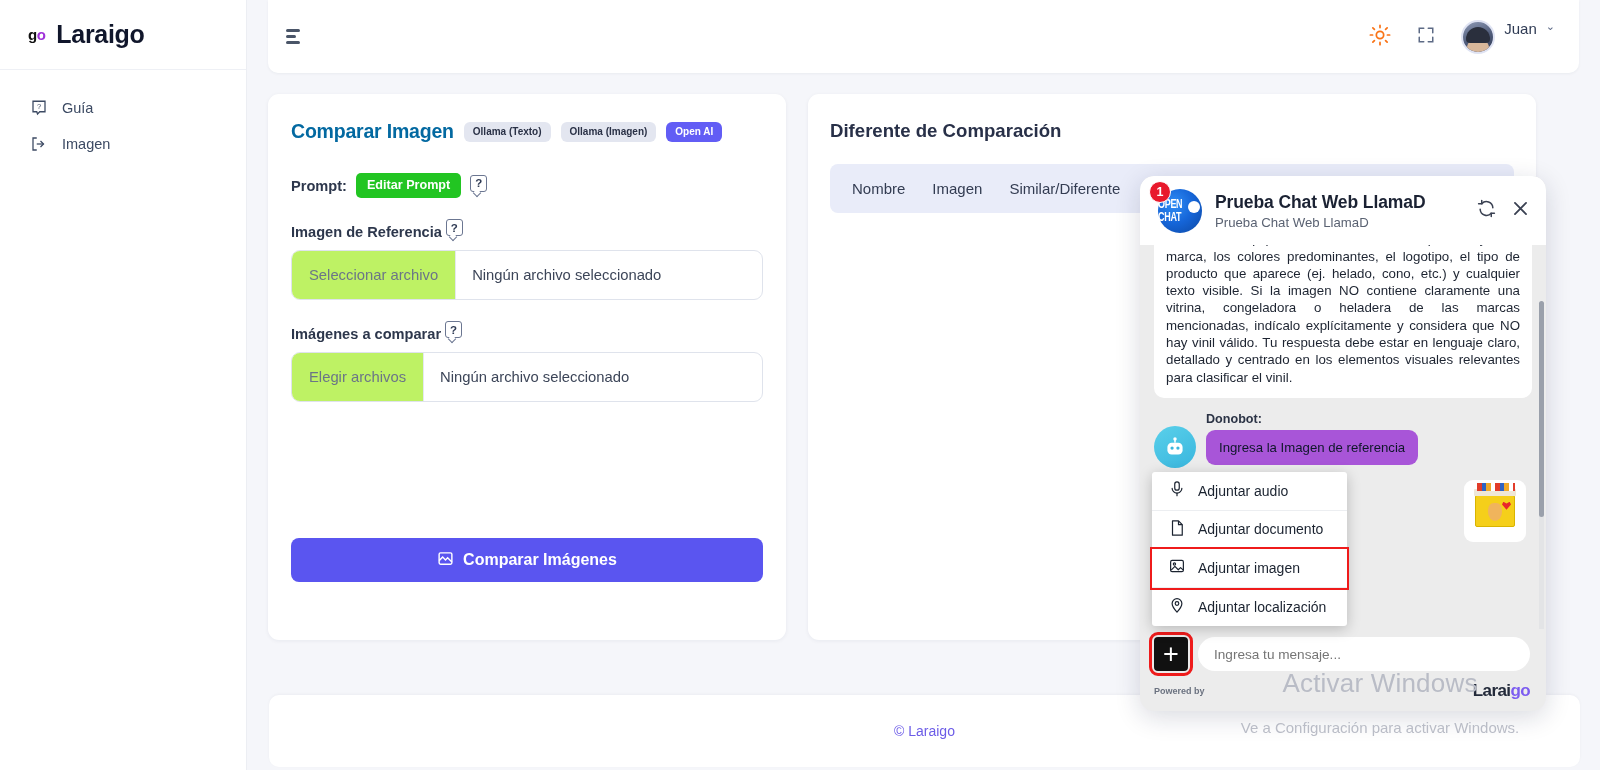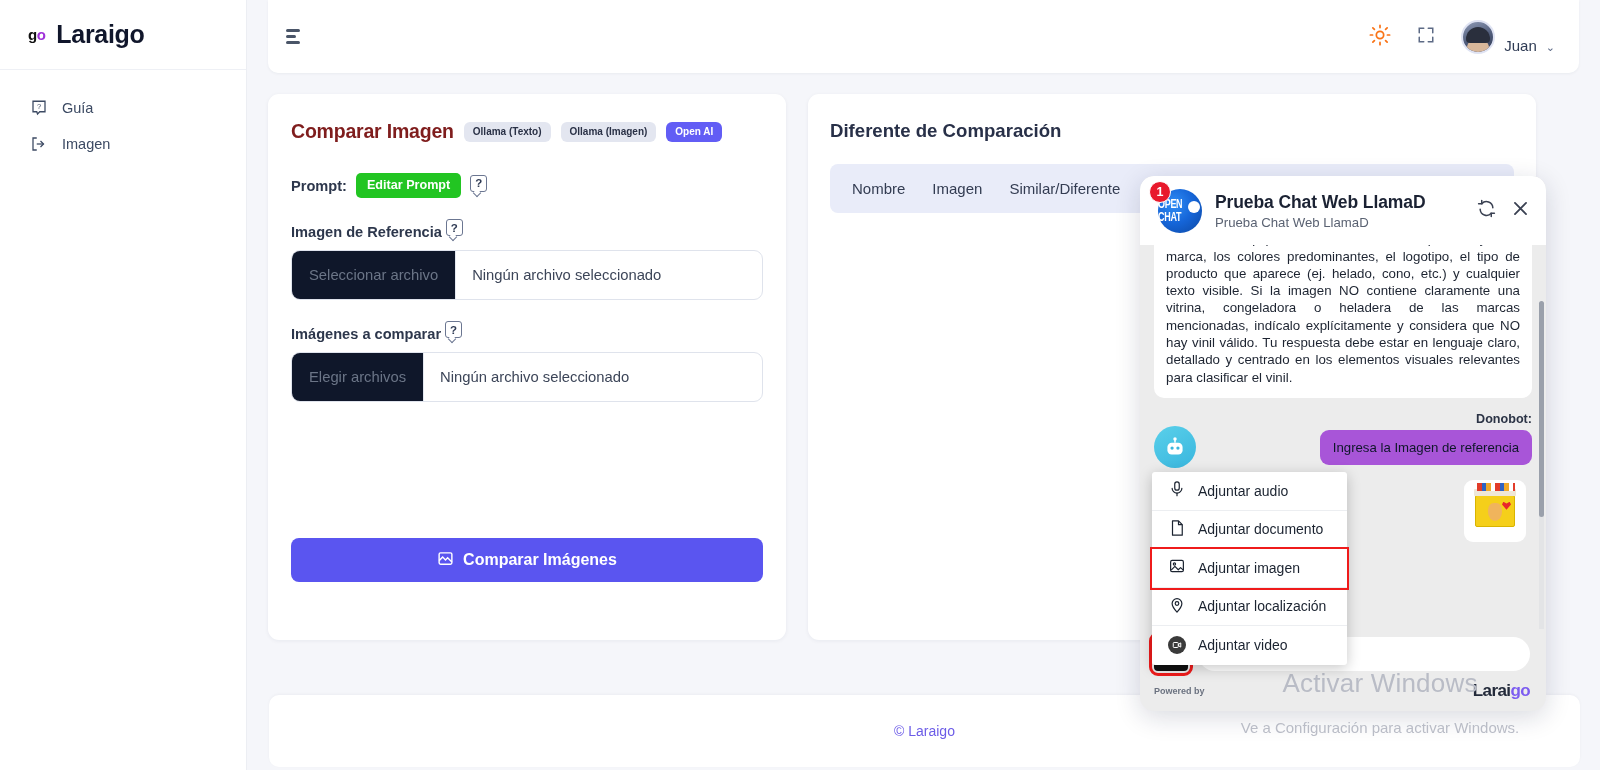--- a/index.html
+++ b/index.html
@@ -73,40 +73,40 @@
     transform:translate(-50%,0);
     width:22px; height:20px; border-radius:50% 50% 40% 40%;
     background:#d8b79a;
   }
   .avatar::before{
     content:""; position:absolute; left:50%; top:18%;
     transform:translateX(-50%);
     width:24px; height:16px; border-radius:12px 12px 4px 4px;
     background:#2a2f3d; z-index:2;
   }
-  .user-wrap { display:flex; align-items:flex-end; gap:9px; cursor:pointer;}
+  .user-wrap { display:flex; align-items:flex-start; gap:9px; cursor:pointer;}
   .user-name { font-size: 15px; color:#2f3b54; }
   .caret { font-size: 11px; color:#5a6785; }
 
   
   .content {
     position: absolute; left: 0; top: 73px; width: 1353px; height: 620px;
     padding: 21px 21px 0 21px;
     display: flex; gap: 22px;
   }
   .card {
     background: #fff; border-radius: 11px;
     box-shadow: 0 1px 4px rgba(25,35,70,0.06);
   }
   .card-left { width: 518px; padding: 26px 23px 28px 23px; height: 546px; }
   .card-right { width: 728px; padding: 26px 22px; height: 546px; }
 
   .card-title-row { display:flex; align-items:center; gap: 10px; }
   .card-title {
-    font-size: 19.5px; font-weight: 700; color:#7f1d1d; letter-spacing:-0.2px;
+    font-size: 19.5px; font-weight: 700; color:#0369a1; letter-spacing:-0.2px;
   }
   .pill {
     font-size: 10px; font-weight: 700; padding: 4px 9px 5px;
     border-radius: 6px; background:#e3e6f0; color:#2a3146;
     white-space:nowrap;
   }
   .pill.active { background:#625df5; color:#fff; }
 
   .field-label {
     font-size: 14.6px; font-weight: 700; color:#2d374c;
@@ -130,21 +130,21 @@
     border-left:1.4px solid #6b7691; border-bottom:1.4px solid #6b7691;
     transform: rotate(-45deg);
   }
   .file-row { margin-top: 26px; }
   .file-input {
     margin-top: 10px; height: 50px; border:1px solid #dfe3ec;
     border-radius:9px; display:flex; align-items:stretch; overflow:hidden;
     background:#fff;
   }
   .file-btn {
-    background:#0f172a; color:#6b7587; font-size:14.8px;
+    background:#bef264; color:#6b7587; font-size:14.8px;
     display:flex; align-items:center; padding: 0 17px;
     border-right:1px solid #e4e8f0; cursor:pointer;
   }
   .file-text {
     display:flex; align-items:center; padding-left:16px;
     font-size:14.8px; color:#3c4558;
   }
   .btn-primary {
     margin-top: 136px; width:100%; height:44px;
     background:#5a55f0; color:#fff; border:none; border-radius:8px;
@@ -224,21 +224,21 @@
 
   .chat-body {
     flex:1; position:relative; overflow:hidden;
     padding: 6px 14px 0 14px;
   }
   .msg-bot-text {
     background:#fff; border-radius:10px; padding:10px 12px 12px;
     font-size:13.3px; line-height:1.30; color:#1d2431;
     text-align:justify; margin-top: -48px;
   }
-  .bot-row { display:flex; gap:10px; margin-top:14px; align-items:flex-start;text-align:right;}
+  .bot-row { display:flex; gap:10px; margin-top:14px; align-items:flex-start;}
   .bot-ava {
     width:42px; height:42px; border-radius:50%; flex:none;
     background: linear-gradient(150deg,#5ad0ea 0%,#39b6de 100%);
     display:flex; align-items:center; justify-content:center;
     margin-top:14px;
   }
   .bot-ava svg { width:26px; height:26px; color:#fff; }
   .bot-col { flex:1; min-width:0; }
   .bot-name { font-size:12.6px; font-weight:700; color:#2b3345; margin-bottom:4px;}
   .bubble-purple {
@@ -563,27 +563,18 @@
   </div>
   <div class="attach-item">
     <span>
       <svg viewBox="0 0 24 24" fill="none" stroke="currentColor" stroke-width="1.6" stroke-linejoin="round">
         <path d="M12 21.5s6.5-7 6.5-11.5A6.5 6.5 0 0 0 5.5 10c0 4.5 6.5 11.5 6.5 11.5z"></path>
           <circle cx="12" cy="10" r="2.4"></circle>
       </svg>
     </span>
     <span>Adjuntar localización</span>
   </div>
-  <div class="attach-item">
-    <span class="vid-ico">
-      <svg viewBox="0 0 24 24" fill="none" stroke="currentColor" stroke-width="2.4">
-        <rect x="3" y="6" width="12" height="12" rx="2"></rect>
-          <path d="M16 10l5-3v10l-5-3z"></path>
-      </svg>
-    </span>
-    <span>Adjuntar video</span>
-  </div>
 </div>
 
 <div class="watermark">
   <div class="wm1">Activar Windows</div>
   <div class="wm2">Ve a Configuración para activar Windows.</div>
 </div>
 
 </body></html>

